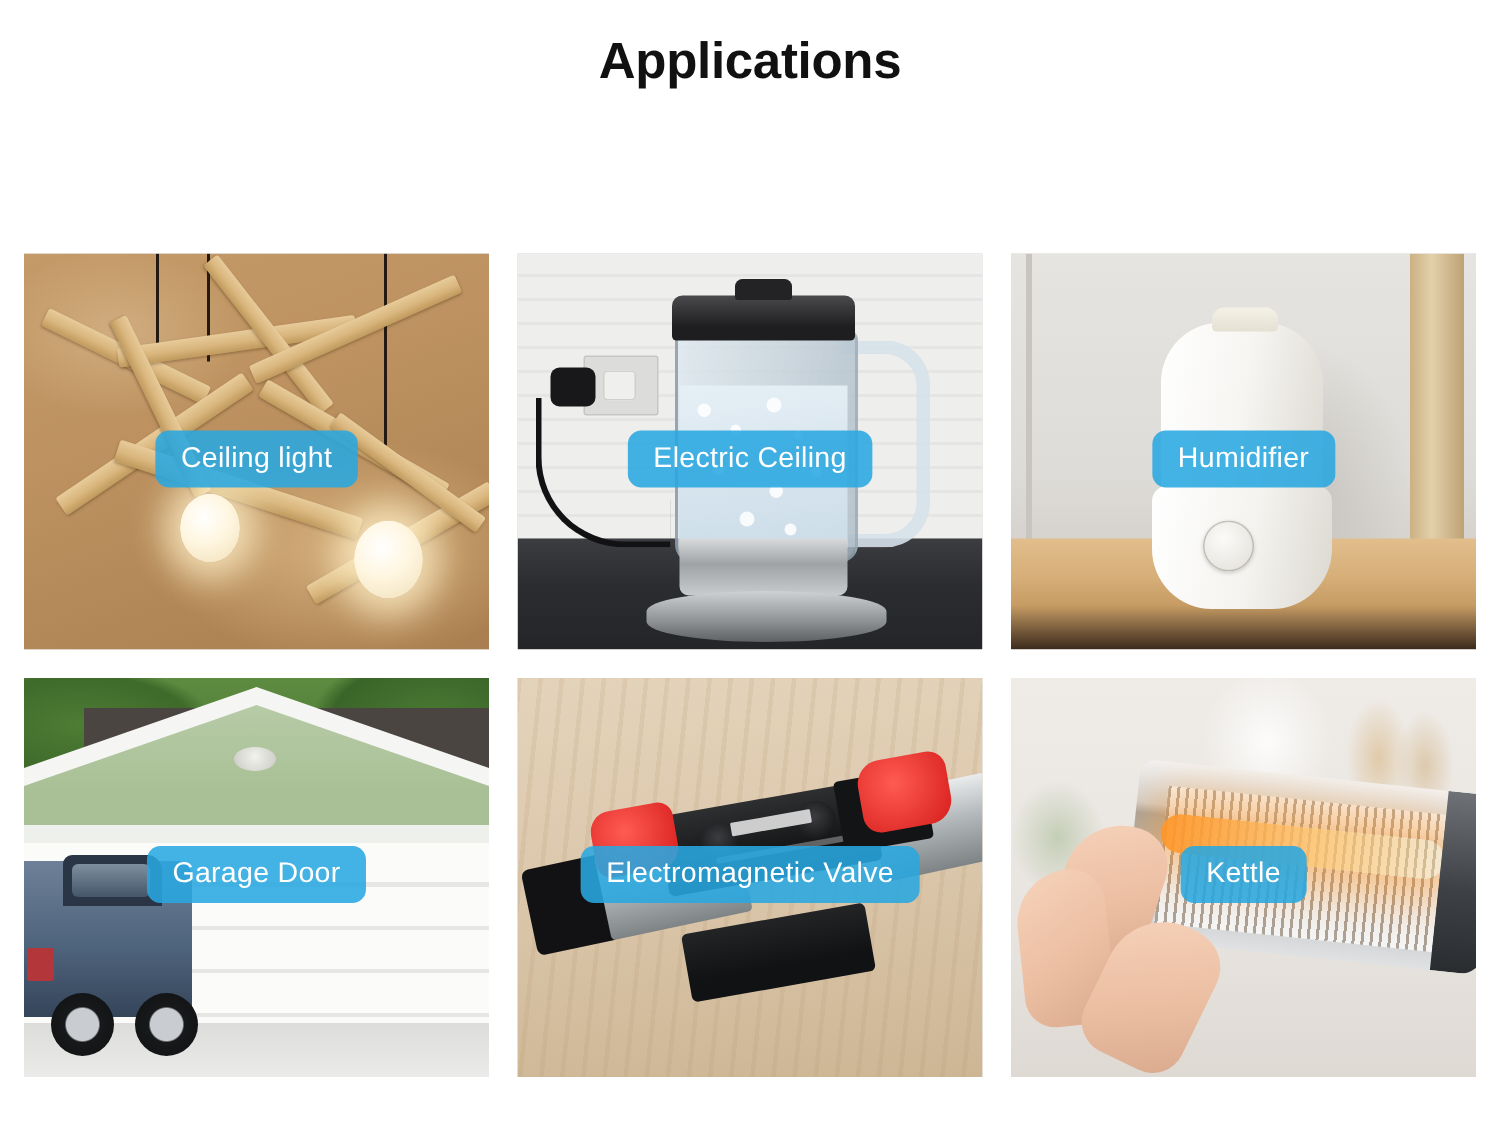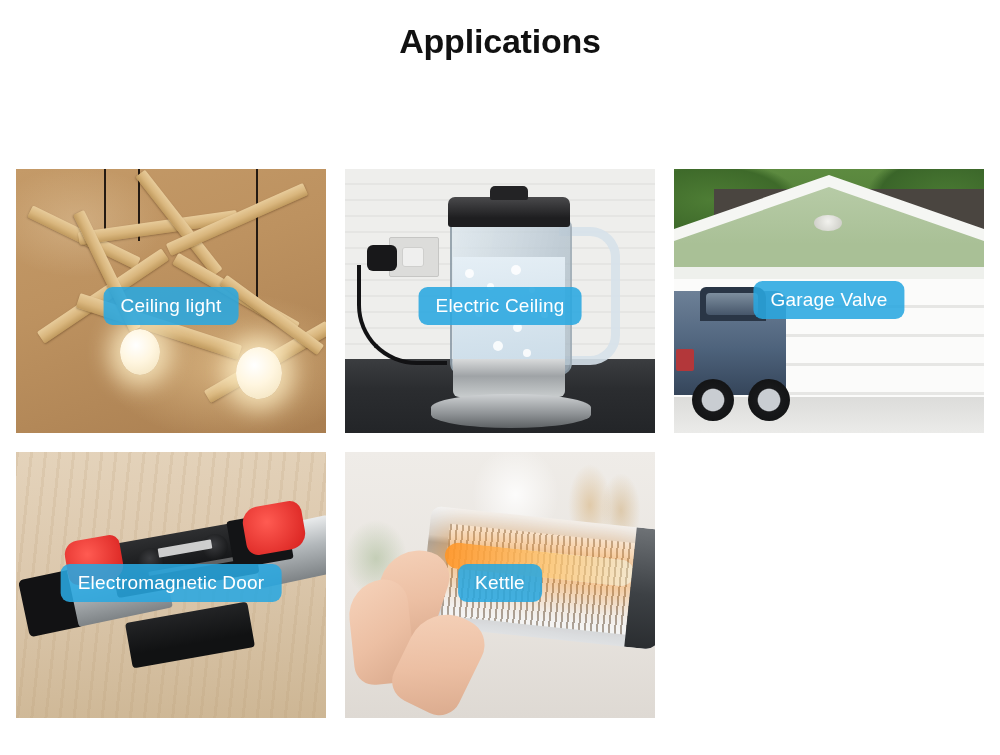--- a/index.html
+++ b/index.html
@@ -322,60 +322,73 @@
           <div class="bub" style="left:70px;top:92px;width:8px;height:8px;"></div>
         </div>
         <div class="lid"></div>
         <div class="knob"></div>
         <div class="steel"></div>
         <div class="base"></div>
       </div>
       <div class="badge">Electric Ceiling</div>
     </div>
 
+    <div class="tile t3 tile-r1">
+      <div class="art">
+        <div class="edge"></div>
+        <div class="frame"></div>
+        <div class="shadow"></div>
+        <div class="table"></div>
+        <div class="hum-top"></div>
+        <div class="nozzle"></div>
+        <div class="hum-bot"></div>
+        <div class="dial"></div>
+      </div>
+      <div class="badge">Humidifier</div>
+    </div>
 
     <div class="tile t4 tile-r2">
       <div class="art">
         <div class="trees"></div>
         <div class="roof-dark"></div>
         <div class="gable"></div>
         <div class="fascia"></div>
         <div class="soffit"></div>
         <div class="light"></div>
         <div class="door"></div>
         <div class="drive"></div>
         <div class="truck"></div>
         <div class="cab"></div>
         <div class="cabglass"></div>
         <div class="tail"></div>
         <div class="wheel" style="left:18px;"></div>
         <div class="wheel" style="left:74px;"></div>
       </div>
-      <div class="badge">Garage Valve</div>
+      <div class="badge">Garage Door</div>
     </div>
 
     <div class="tile t5 tile-r2">
       <div class="art">
         <div class="wood"></div>
         <div class="tube">
           <div class="tube-black-l"></div>
           <div class="tube-silver-l"></div>
           <div class="tube-silver-r"></div>
         </div>
         <div class="valve-body"></div>
         <div class="port" style="left:122px;top:96px;"></div>
         <div class="port" style="left:186px;top:82px;"></div>
         <div class="logo"></div>
         <div class="etch"></div>
         <div class="valve-mid"></div>
         <div class="plate-r"></div>
         <div class="cap-l"></div>
         <div class="cap-r"></div>
       </div>
-      <div class="badge">Electromagnetic Door</div>
+      <div class="badge">Electromagnetic Valve</div>
     </div>
 
     <div class="tile t6 tile-r2">
       <div class="art">
         <div class="bg-blur"></div>
         <div class="heater">
           <div class="grill"></div>
           <div class="element"></div>
           <div class="endcap"></div>
         </div>

